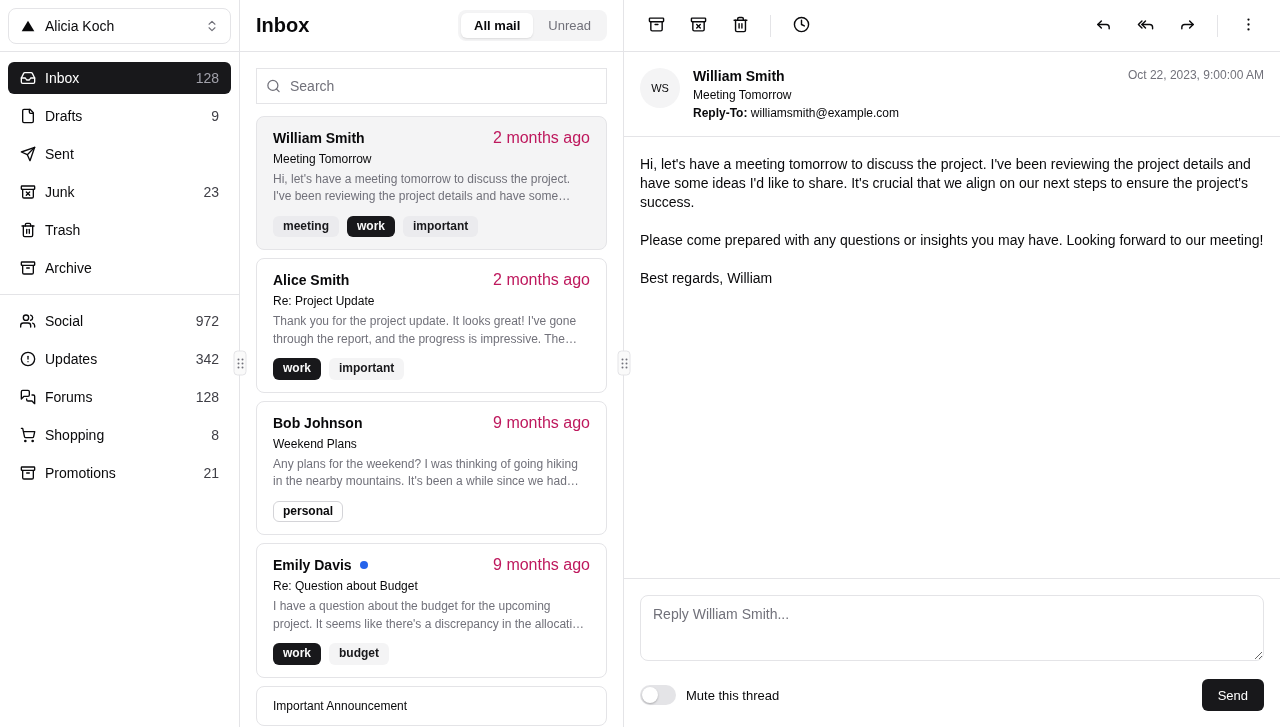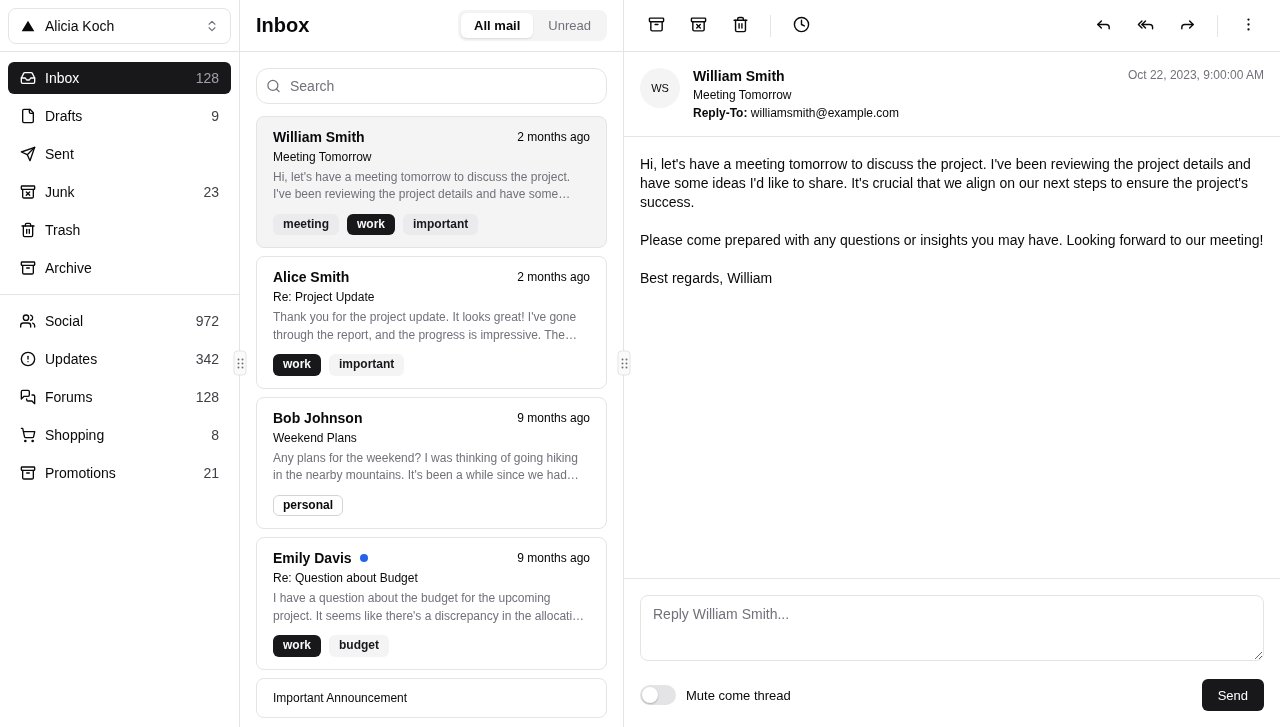--- a/index.html
+++ b/index.html
@@ -35,32 +35,32 @@
   .list-header { height: 52px; flex-shrink: 0; display: flex; align-items: center; padding: 0 16px; border-bottom: 1px solid #e4e4e7; }
   .list-title { font-size: 20px; font-weight: 700; }
   .tabs { margin-left: auto; background: #f4f4f5; border-radius: 8px; padding: 3px; display: flex; gap: 2px; }
   .tab { padding: 5px 13px; border-radius: 6px; font-size: 13px; font-weight: 500; color: #71717a; cursor: pointer; }
   .tab.active { background: #fff; color: #09090b; font-weight: 600; box-shadow: 0 1px 2px rgba(0,0,0,.1); }
 
   .search-wrap { padding: 16px 16px 12px; flex-shrink: 0; }
   .search-box { position: relative; }
   .search-icon { position: absolute; left: 10px; top: 50%; transform: translateY(-50%); color: #71717a; display: flex; }
   .search-icon svg { width: 15px; height: 15px; }
-  .search-input { width: 100%; height: 36px; border: 1px solid #e4e4e7; border-radius: 12px; padding: 0 12px 0 33px;
+  .search-input { width: 100%; height: 36px; border: 1px solid #e4e4e7; border-radius: 0; padding: 0 12px 0 33px;
     font-size: 14px; font-family: inherit; color: #09090b; outline: none; background: #fff; }
   .search-input::placeholder { color: #71717a; }
 
   .mail-list { padding: 0 16px 16px; display: flex; flex-direction: column; gap: 8px; overflow: hidden; }
   .mail-card { border: 1px solid #e4e4e7; border-radius: 8px; padding: 12px 16px; background: #fff;
     display: flex; flex-direction: column; gap: 5px; cursor: pointer; }
   .mail-card.selected { background: #f4f4f5; }
   .mail-top { display: flex; align-items: center; gap: 8px; }
   .mail-sender { font-size: 14px; font-weight: 700; }
   .unread-dot { width: 8px; height: 8px; border-radius: 50%; background: #2563eb; flex-shrink: 0; }
-  .mail-time { margin-left: auto; font-size: 12px; color: #000000; }
+  .mail-time { margin-left: auto; font-size: 16px; color: #be185d; }
   .mail-subject { font-size: 12px; font-weight: 500; }
   .mail-snippet { font-size: 12px; color: #71717a; line-height: 1.45;
     display: -webkit-box; -webkit-line-clamp: 2; -webkit-box-orient: vertical; overflow: hidden; }
   .mail-badges { display: flex; gap: 8px; margin-top: 5px; }
   .badge { font-size: 12px; font-weight: 600; padding: 3px 10px; border-radius: 6px; line-height: 1.3; }
   .badge.b-default { background: #18181b; color: #fafafa; }
   .badge.b-secondary { background: #f4f4f5; color: #18181b; }
   .mail-card.selected .badge.b-secondary { background: #ebebee; }
   .badge.b-outline { border: 1px solid #d4d4d8; background: transparent; color: #09090b; padding: 2px 9px; }
 
@@ -423,21 +423,21 @@
       <p>Please come prepared with any questions or insights you may have. Looking forward to our meeting!</p>
       <p>Best regards, William</p>
     </div>
 
     <div class="composer">
       <textarea class="reply-box" placeholder="Reply William Smith..." style=""></textarea>
       <div class="composer-row">
         <button class="switch">
             <span class="switch-thumb"></span>
           </button>
-        <span class="mute-label">Mute come thread</span>
+        <span class="mute-label">Mute this thread</span>
         <button class="send-btn">Send</button>
       </div>
     </div>
   </div>
 
   <div class="grip g1">
     <span class="grip-dots">
         <i></i>
         <i></i>
         <i></i>

